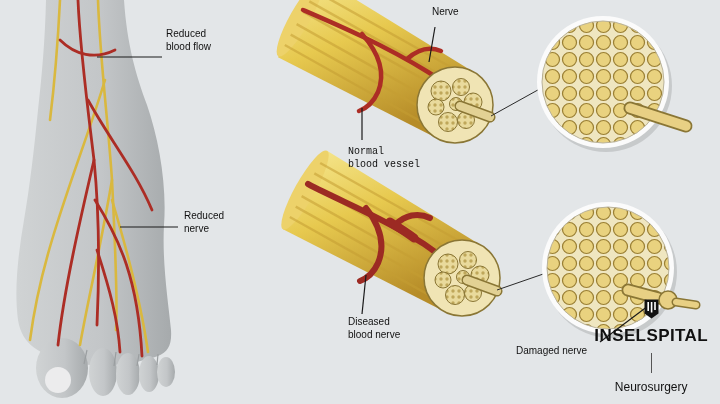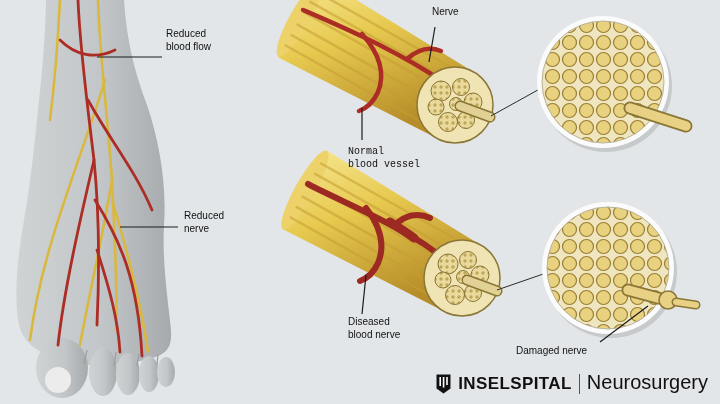--- a/index.html
+++ b/index.html
@@ -1,24 +1,24 @@
 <!DOCTYPE html>
 <html><head>
 <meta charset="utf-8">
 <style>
   html,body{margin:0;padding:0;}
   body{font-family:"Liberation Sans", sans-serif;}
   .stage{position:relative;width:720px;height:404px;overflow:hidden;background:#e3e6e8;}
   .stage svg.art{position:absolute;left:0;top:0;}
   .lbl{position:absolute;color:#111;font-size:10px;line-height:1.25;white-space:pre-line;}
   .lbl.single{white-space:nowrap;}
-  .branding{position:absolute;right:12px;bottom:10px;display:flex;align-items:flex-end;gap:7px;color:#111;}
+  .branding{position:absolute;right:12px;bottom:10px;display:flex;align-items:center;gap:7px;color:#111;flex-direction:column;}
   .branding .hospital{font-weight:700;font-size:17px;letter-spacing:.4px;}
   .branding .divider{width:1px;height:20px;background:#555;}
-  .branding .dept{font-size:20px;}
+  .branding .dept{font-size:12px;}
 </style>
 </head>
 <body>
 
 <div class="stage">
 
   <svg class="art" width="720" height="404" viewBox="0 0 720 404">
     <defs>
       <linearGradient id="cyl" x1="0" y1="0" x2="0.45" y2="1">
         <stop offset="0" stop-color="#f7ea96"></stop>

